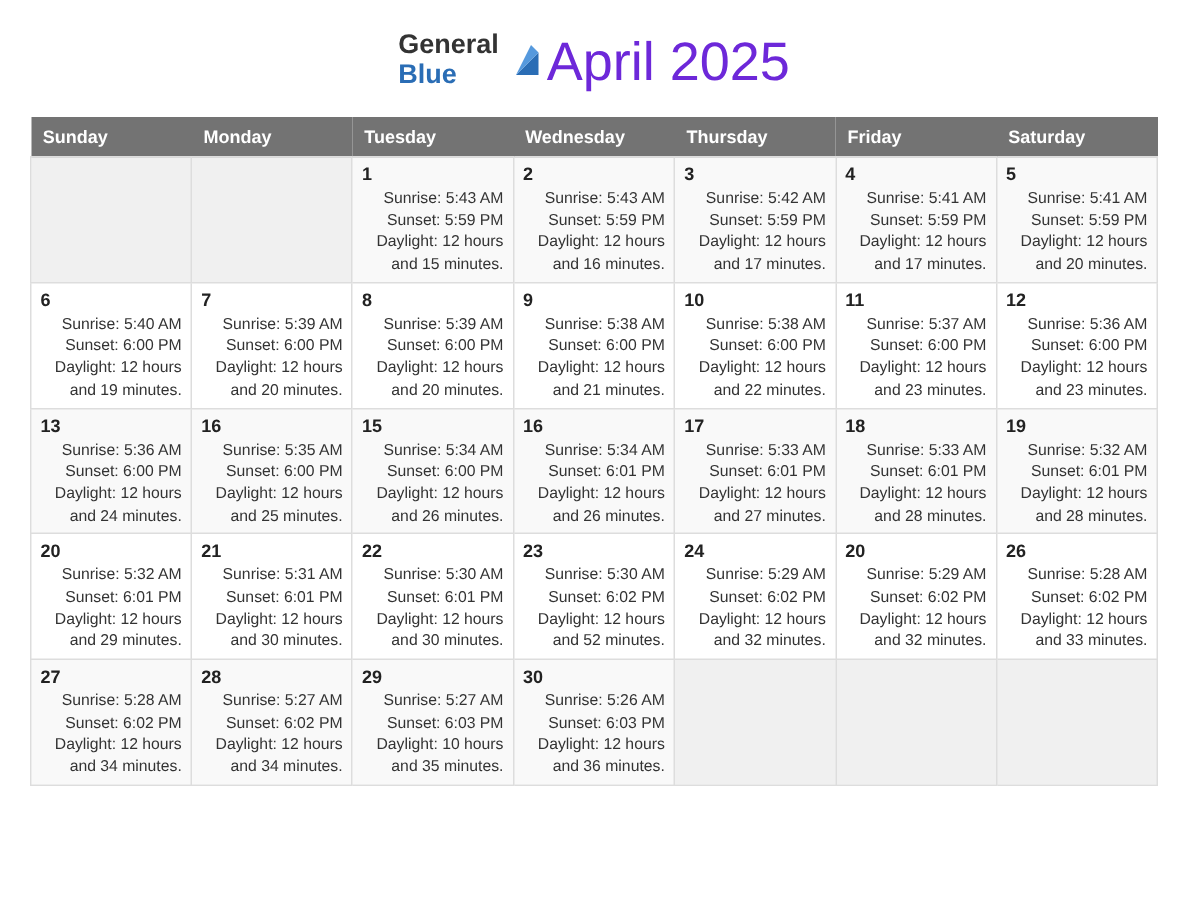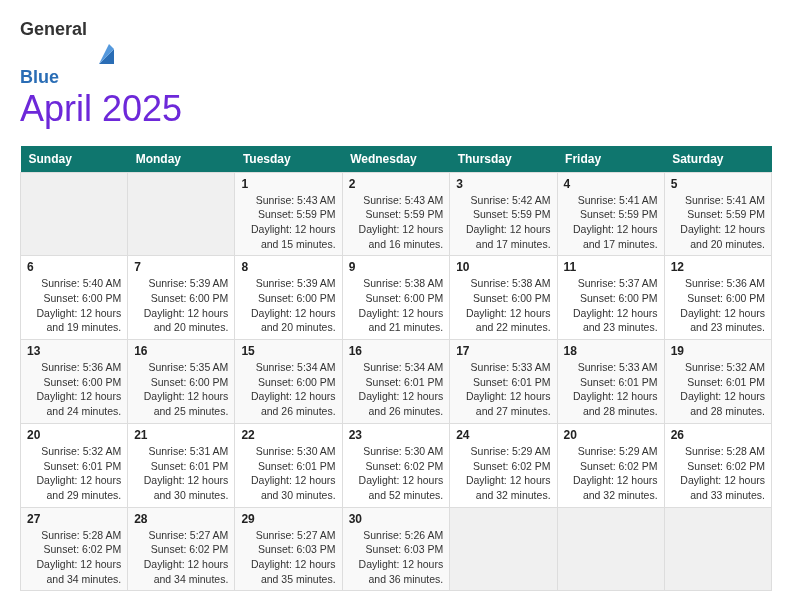--- a/index.html
+++ b/index.html
@@ -8,41 +8,39 @@
       background: #fff;
       width: 792px;
       min-height: 612px;
       padding: 20px;
     }
     .header {
       display: flex;
       justify-content: center;
       align-items: flex-start;
       margin-bottom: 16px;
-      flex-direction: column;
     }
     .logo {
       display: flex;
       align-items: center;
     }
     .logo-text {
       display: flex;
       flex-direction: column;
       line-height: 1.1;
     }
     .logo-general {
       font-size: 18px;
       font-weight: bold;
       color: #333;
     }
     .logo-blue {
       font-size: 18px;
       font-weight: bold;
       color: #2a6db5;
-      margin-top: 28px;
     }
     .logo-icon {
       width: 30px;
       height: 30px;
       margin-left: 2px;
     }
     .title-block {
       text-align: right;
     }
     .month-year {
@@ -53,21 +51,21 @@
     .location {
       font-size: 16px;
       color: #555;
     }
     .calendar {
       width: 100%;
       border-collapse: collapse;
       font-size: 11px;
     }
     .calendar th {
-      background-color: #0f766e;
+      background-color: #737373;
       color: #fff;
       text-align: left;
       padding: 6px 8px;
       font-size: 12px;
       font-weight: bold;
     }
     .calendar td {
       border: 1px solid #ddd;
       vertical-align: top;
       padding: 4px 6px;
@@ -363,21 +361,21 @@
           <span>Sunrise: 5:27 AM</span><br>
           <span>Sunset: 6:02 PM</span><br>
           <span>Daylight: 12 hours and 34 minutes.</span>
         </div>
       </td>
         <td>
         <span class="day-num">29</span>
         <div class="day-info">
           <span>Sunrise: 5:27 AM</span><br>
           <span>Sunset: 6:03 PM</span><br>
-          <span>Daylight: 12 hours and 35 minutes.</span>
+          <span>Daylight: 10 hours and 35 minutes.</span>
         </div>
       </td>
         <td>
         <span class="day-num">30</span>
         <div class="day-info">
           <span>Sunrise: 5:26 AM</span><br>
           <span>Sunset: 6:03 PM</span><br>
           <span>Daylight: 12 hours and 36 minutes.</span>
         </div>
       </td>

